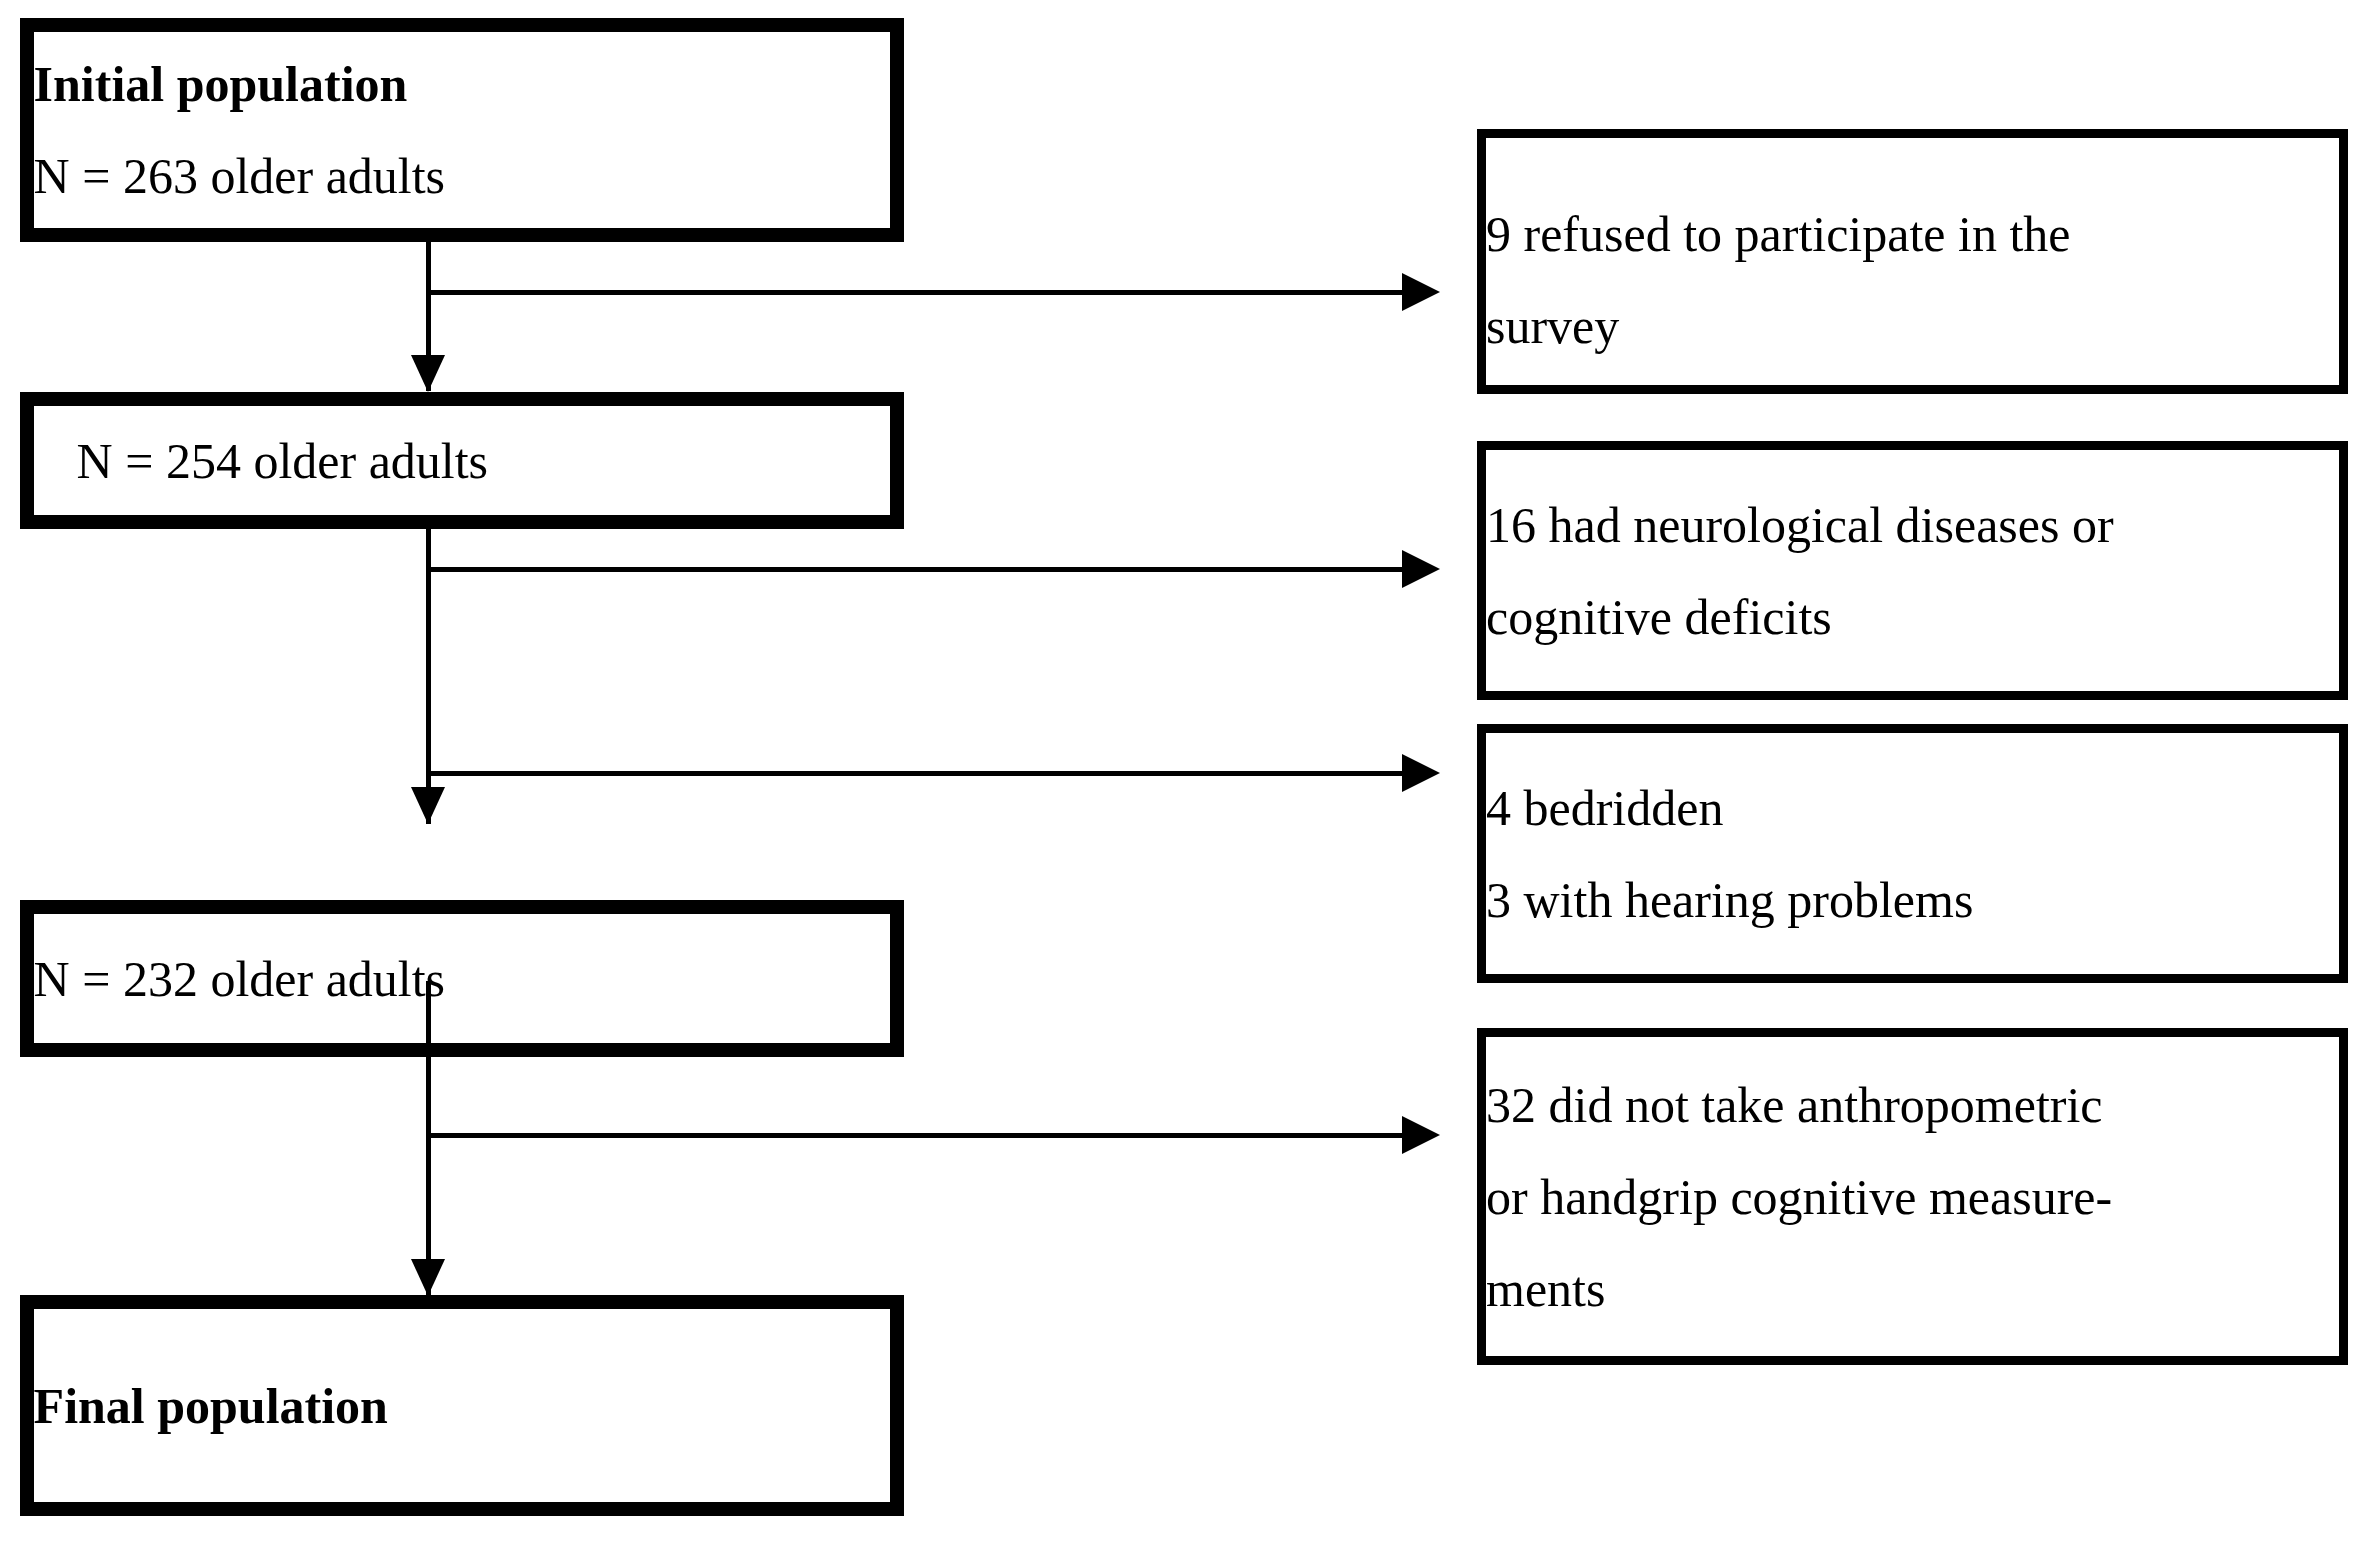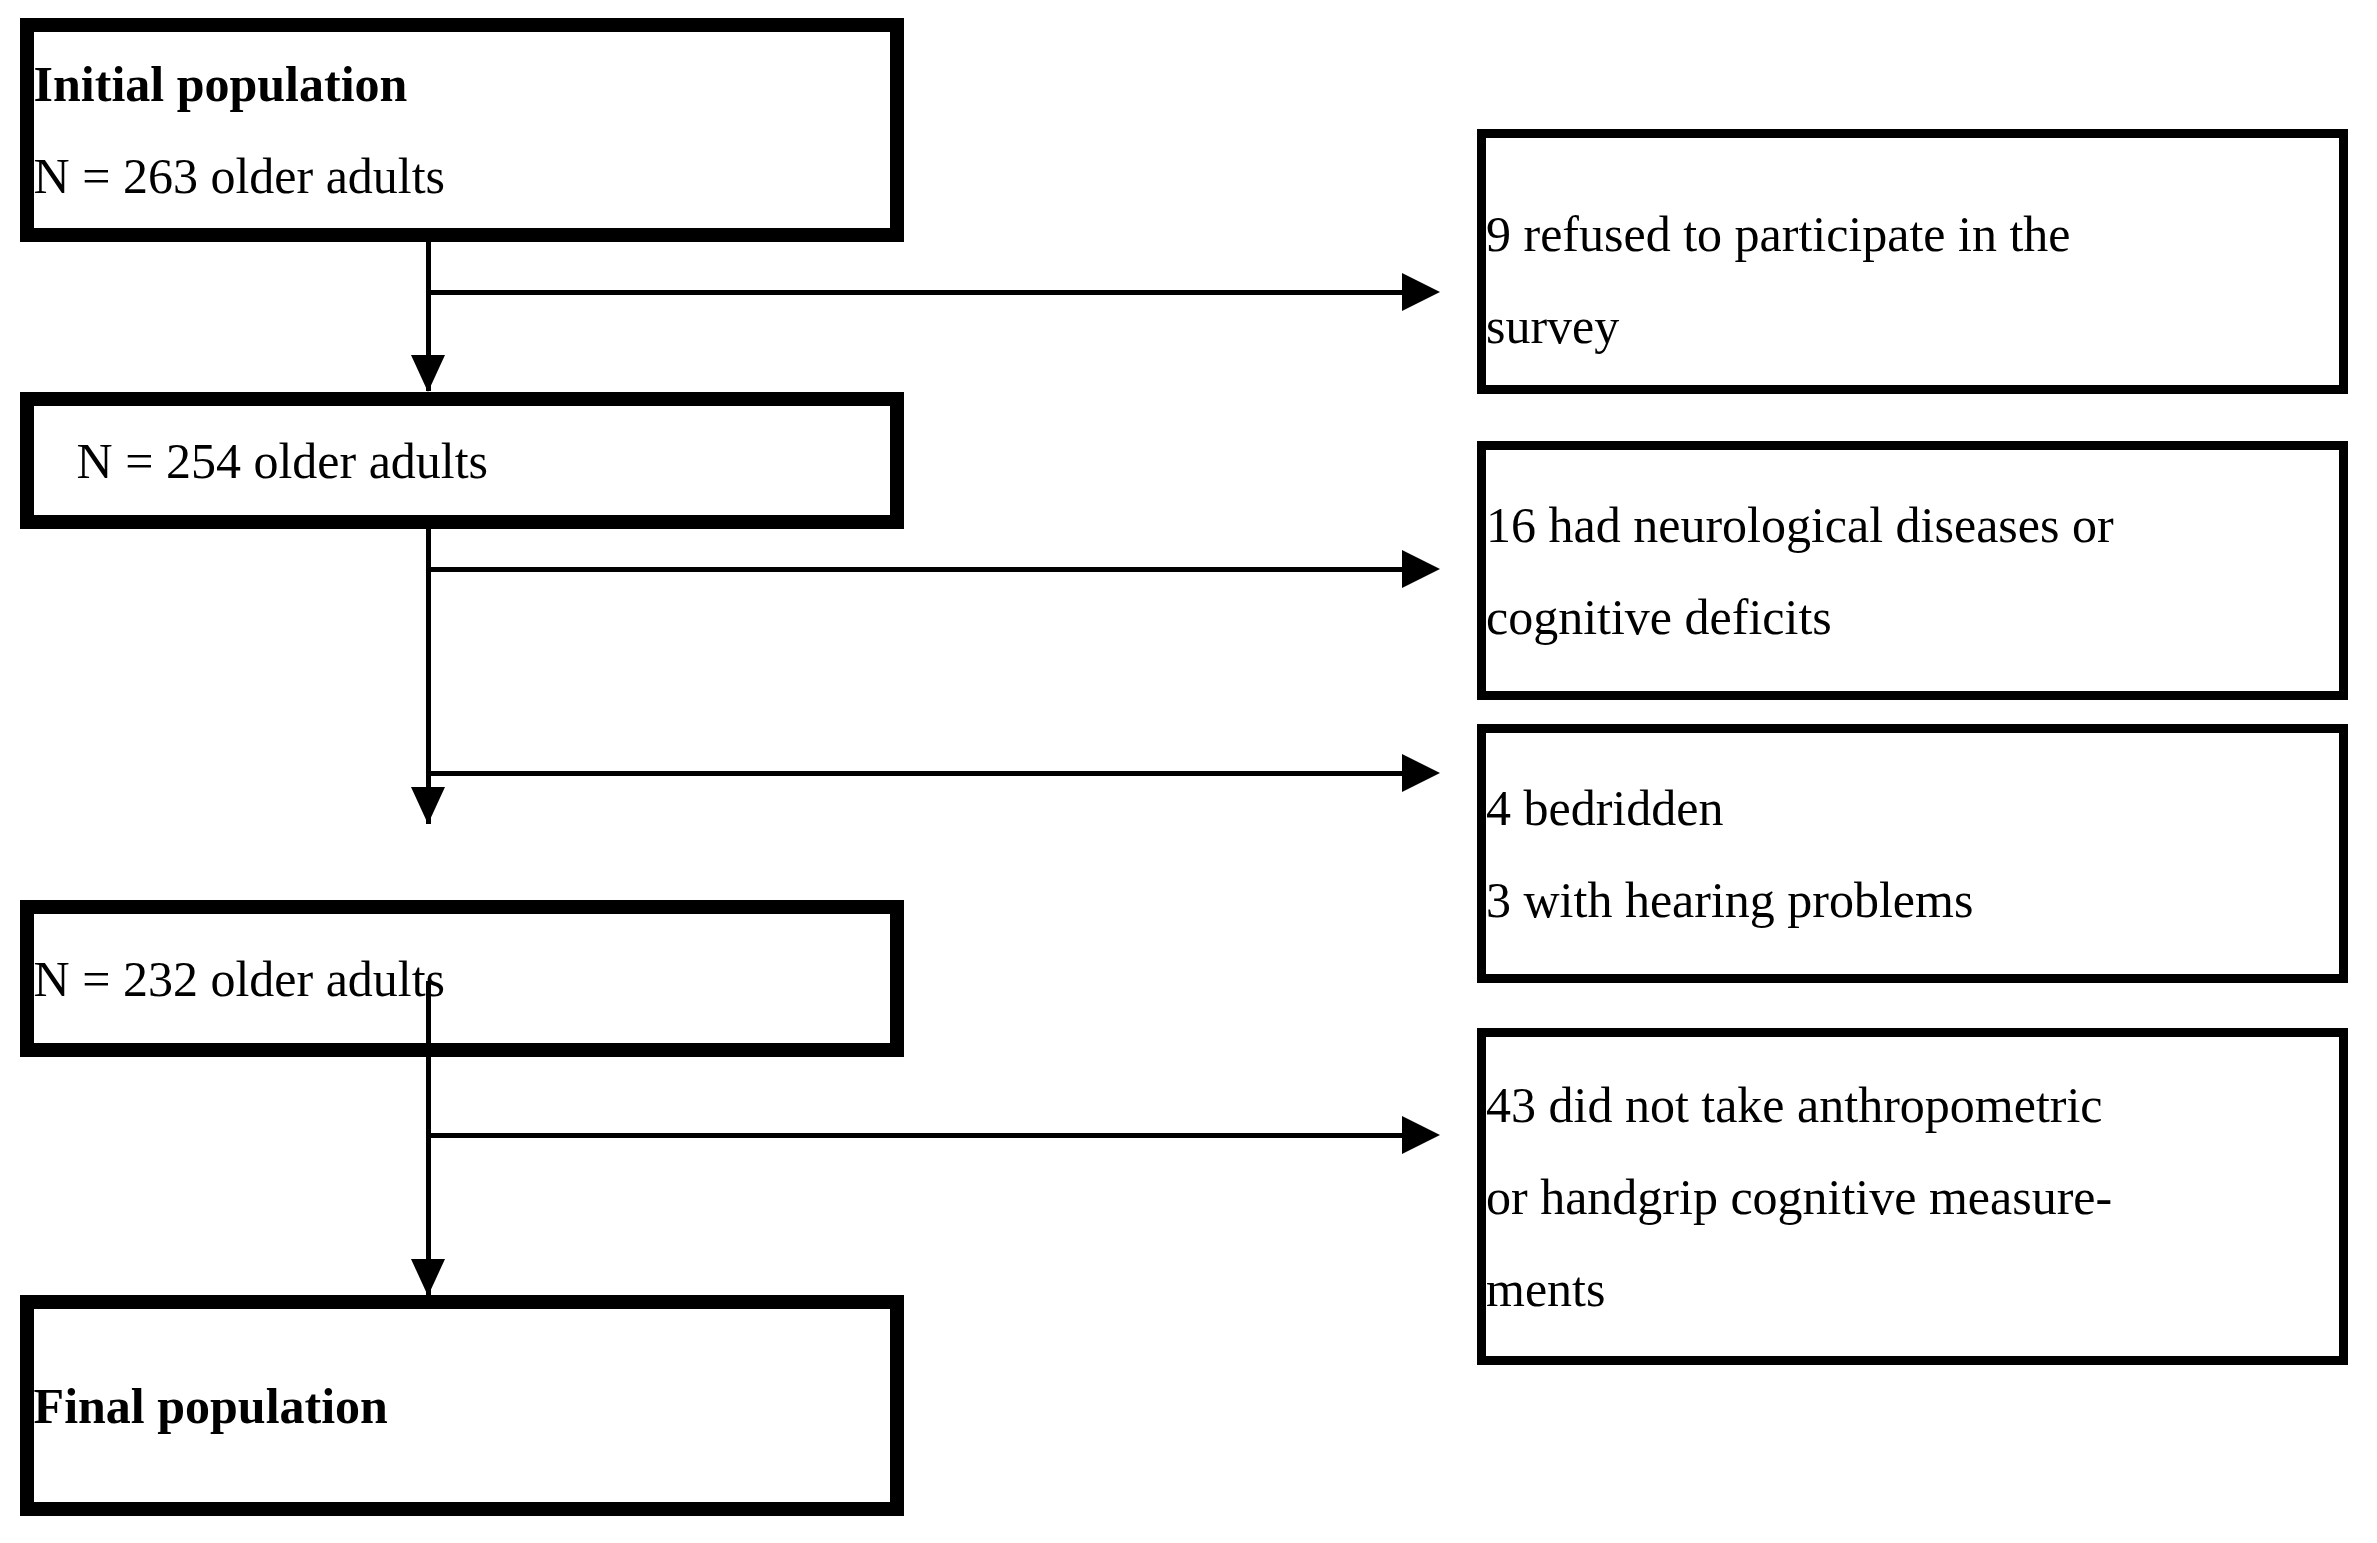--- a/index.html
+++ b/index.html
@@ -96,21 +96,21 @@
     <div class="line">16 had neurological diseases or</div>
     <div class="line">cognitive deficits</div>
   </div>
 
   <div class="node rbox" style="top:724px; height:259px;">
     <div class="line">4 bedridden</div>
     <div class="line">3 with hearing problems</div>
   </div>
 
   <div class="node rbox" style="top:1028px; height:337px;">
-    <div class="line">43 did not take anthropometric</div>
+    <div class="line">32 did not take anthropometric</div>
     <div class="line">or handgrip cognitive measure-</div>
     <div class="line">ments</div>
   </div>
 
   <div class="vline" style="top:242px; height:149px;"></div>
   <div class="vline" style="top:529px; height:295px;"></div>
   <div class="vline" style="top:981px; height:314px;"></div>
 
   <div class="arrow-down" style="top:355px;"></div>
   <div class="arrow-down" style="top:787px;"></div>

